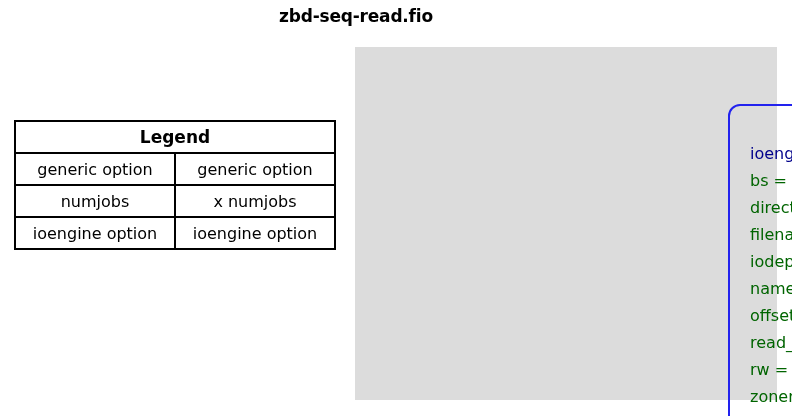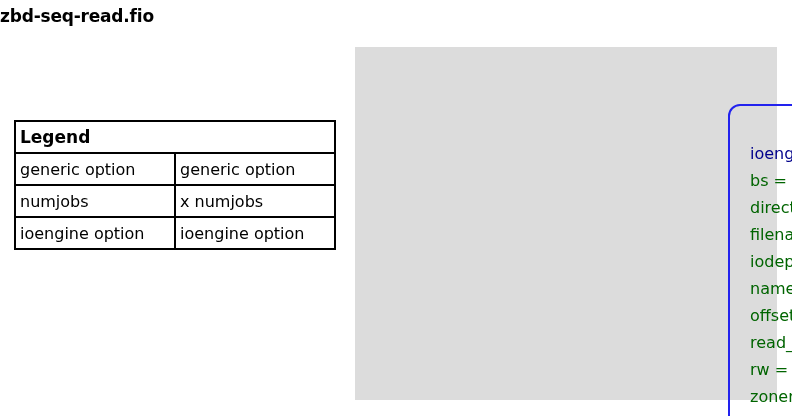--- a/index.html
+++ b/index.html
@@ -14,40 +14,42 @@
     position: relative;
     overflow: hidden;
   }
 
   
   #diagram-title {
     position: absolute;
     left: 0;
     top: 6px;
     width: 712px;
+    text-align: center;
     font-size: 17px;
     font-weight: bold;
     color: #000000;
     letter-spacing: -0.2px;
   }
 
   
   #legend-table {
     position: absolute;
     left: 14px;
     top: 120px;
     width: 322px;
     border-collapse: collapse;
     table-layout: fixed;
     background: #ffffff;
   }
   #legend-table td {
     border: 2px solid #000000;
     height: 30px;
     font-size: 16px;
+    text-align: center;
     vertical-align: middle;
     padding: 0 4px;
     color: #000000;
     background: #ffffff;
   }
   #legend-table td.legend-head {
     font-weight: bold;
     font-size: 17px;
   }
   #legend-table td.col-left { width: 172px; }

